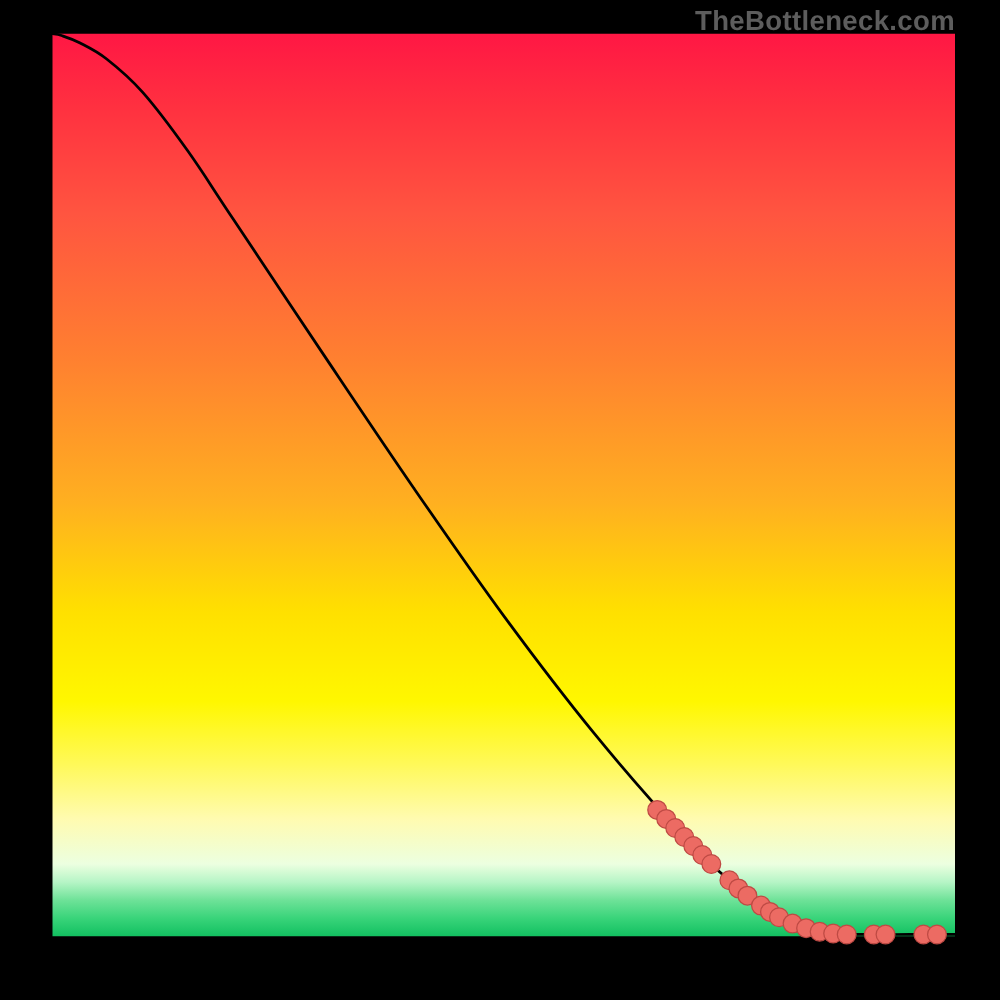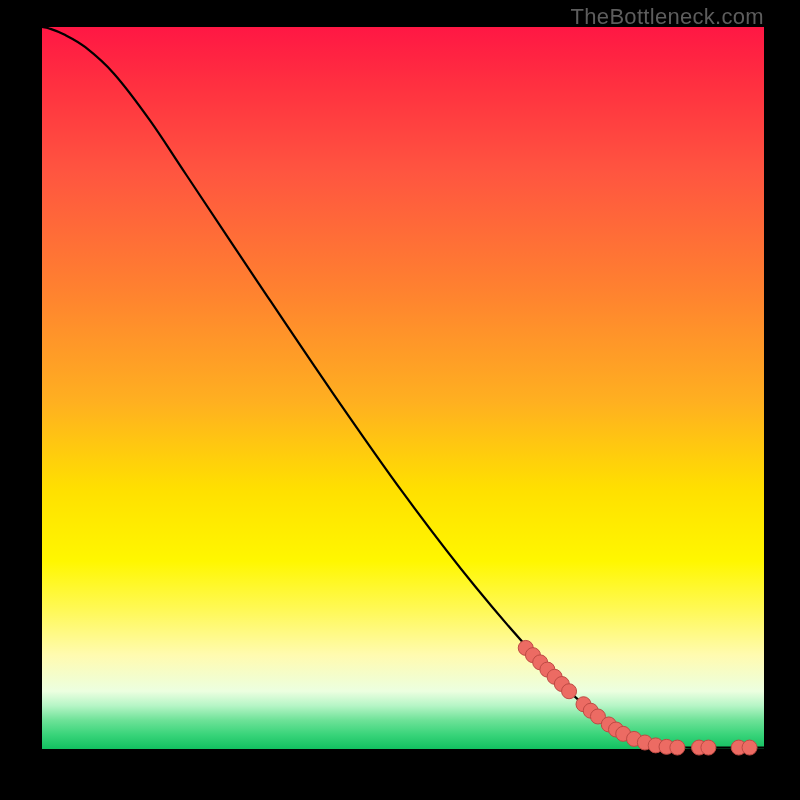--- a/index.html
+++ b/index.html
@@ -43,21 +43,21 @@
     position: absolute;
     inset: 0;
     overflow: visible;
   }
   .watermark {
     position: absolute;
     top: 4px;
     right: 36px;
     color: #5d5d5d;
     font-size: 22px;
-    font-weight: 400;
+    font-weight: 700;
     letter-spacing: 0.3px;
     font-family: Arial, Helvetica, sans-serif;
   }
 </style>
 </head>
 <body>
 
 <div class="watermark">TheBottleneck.com</div>
 
 <div class="frame">

